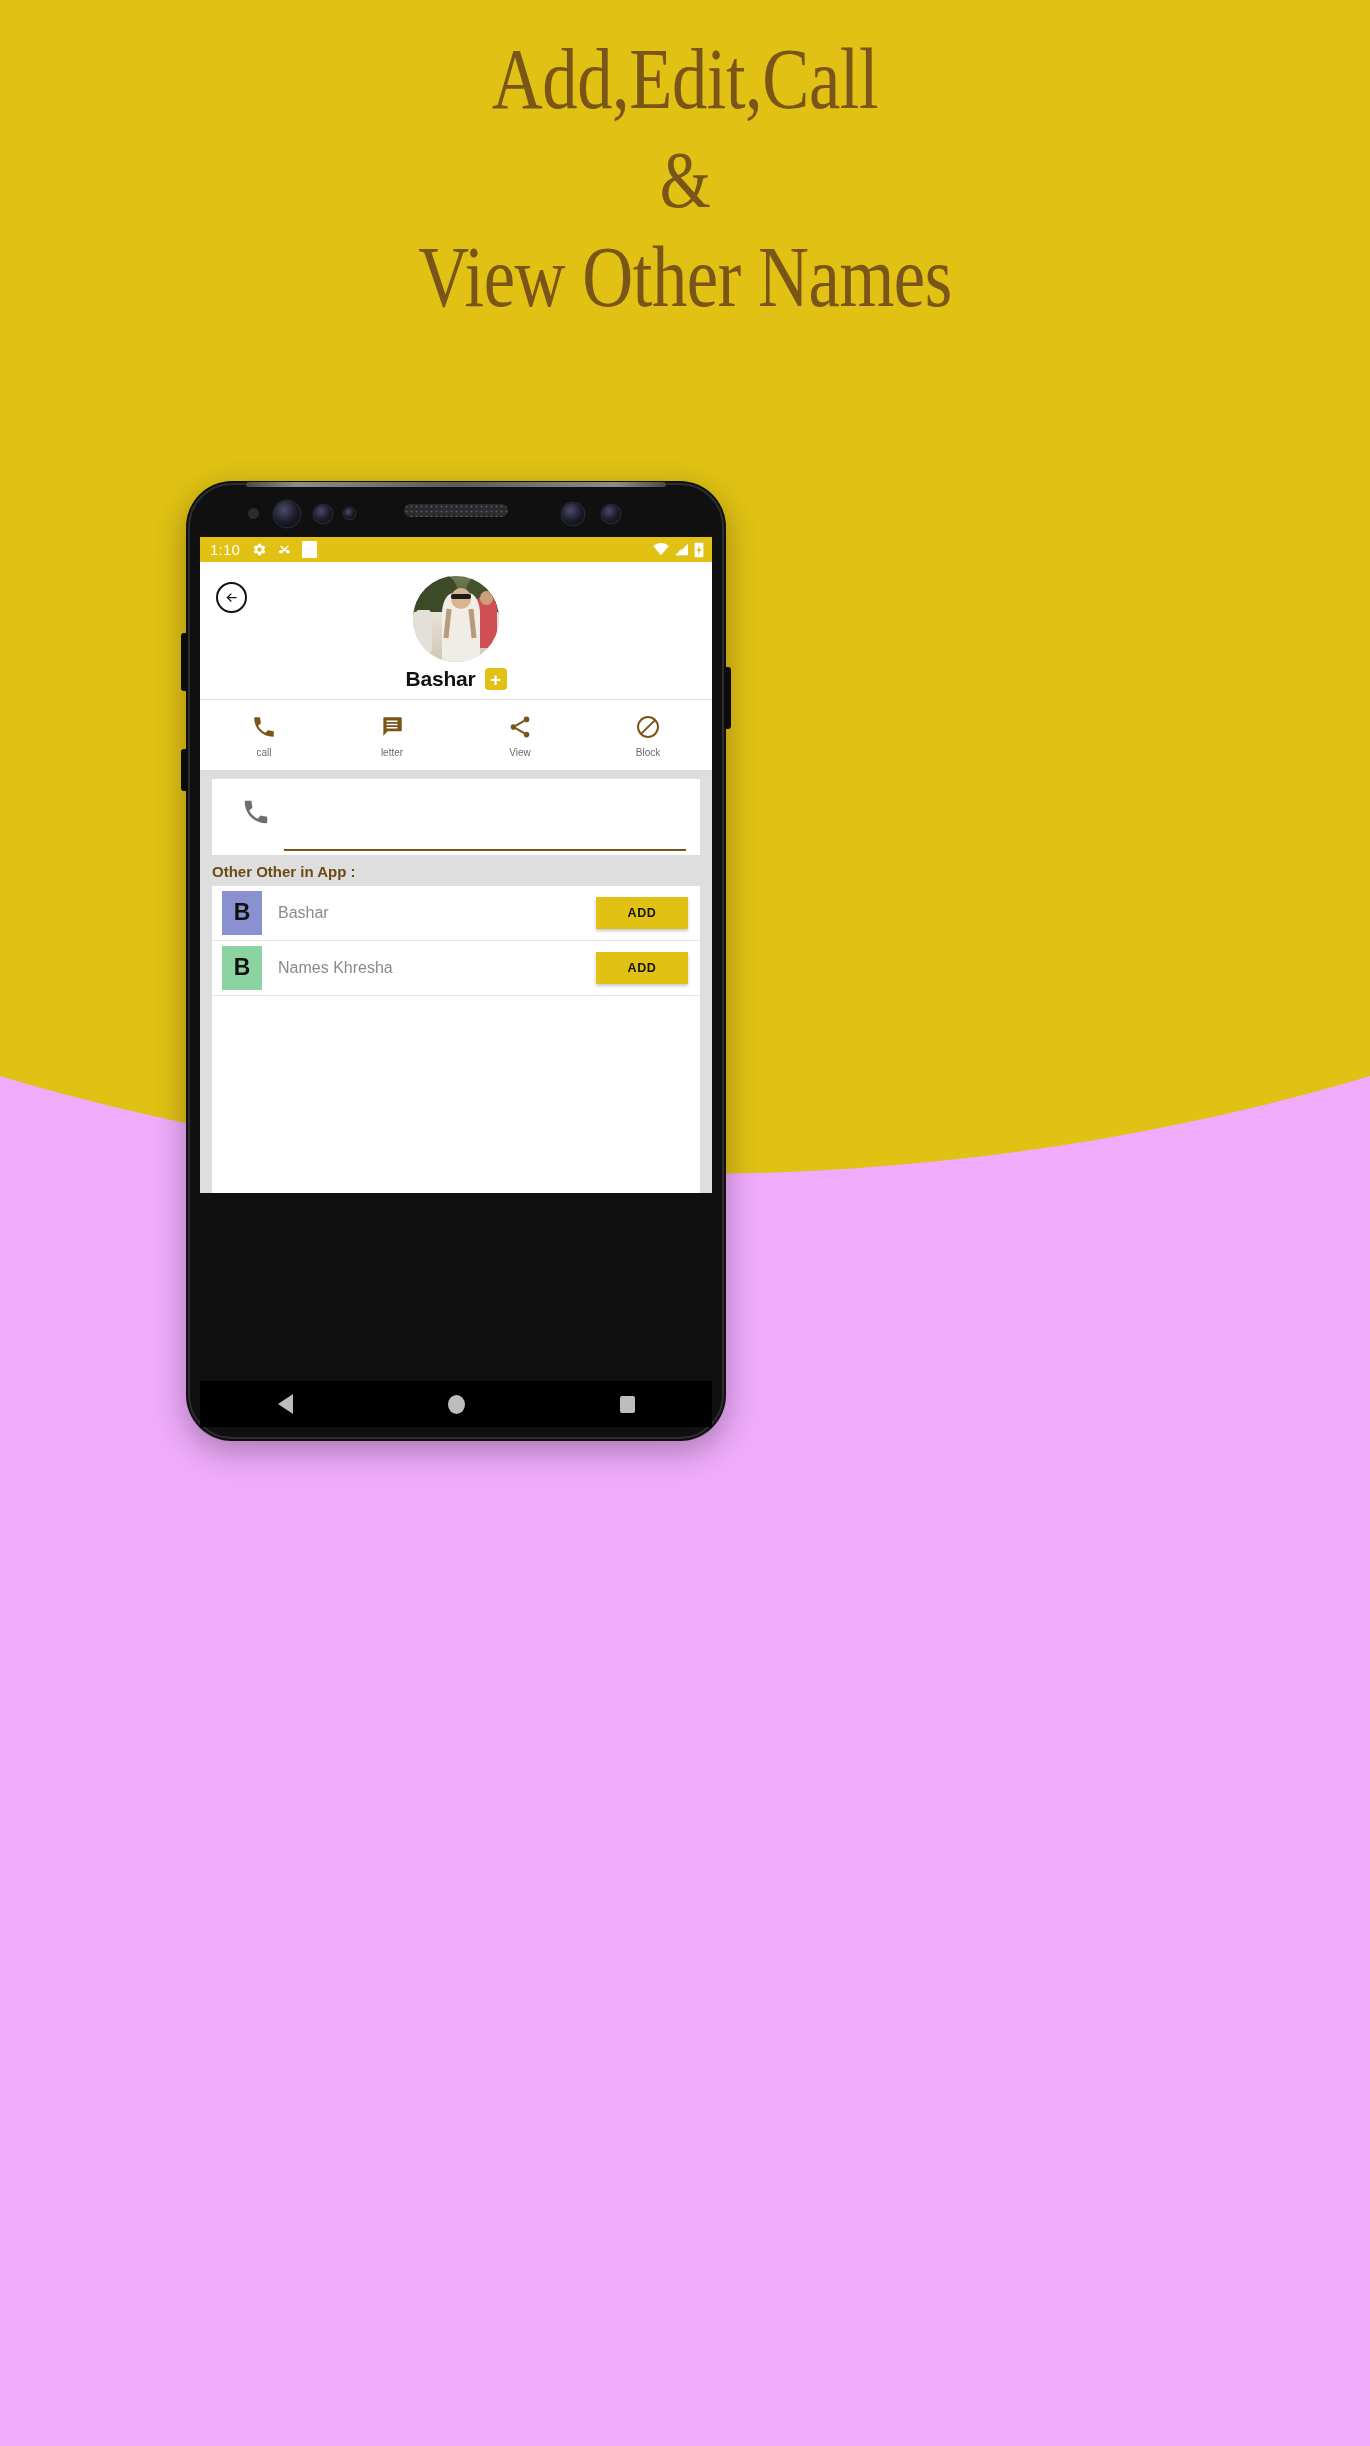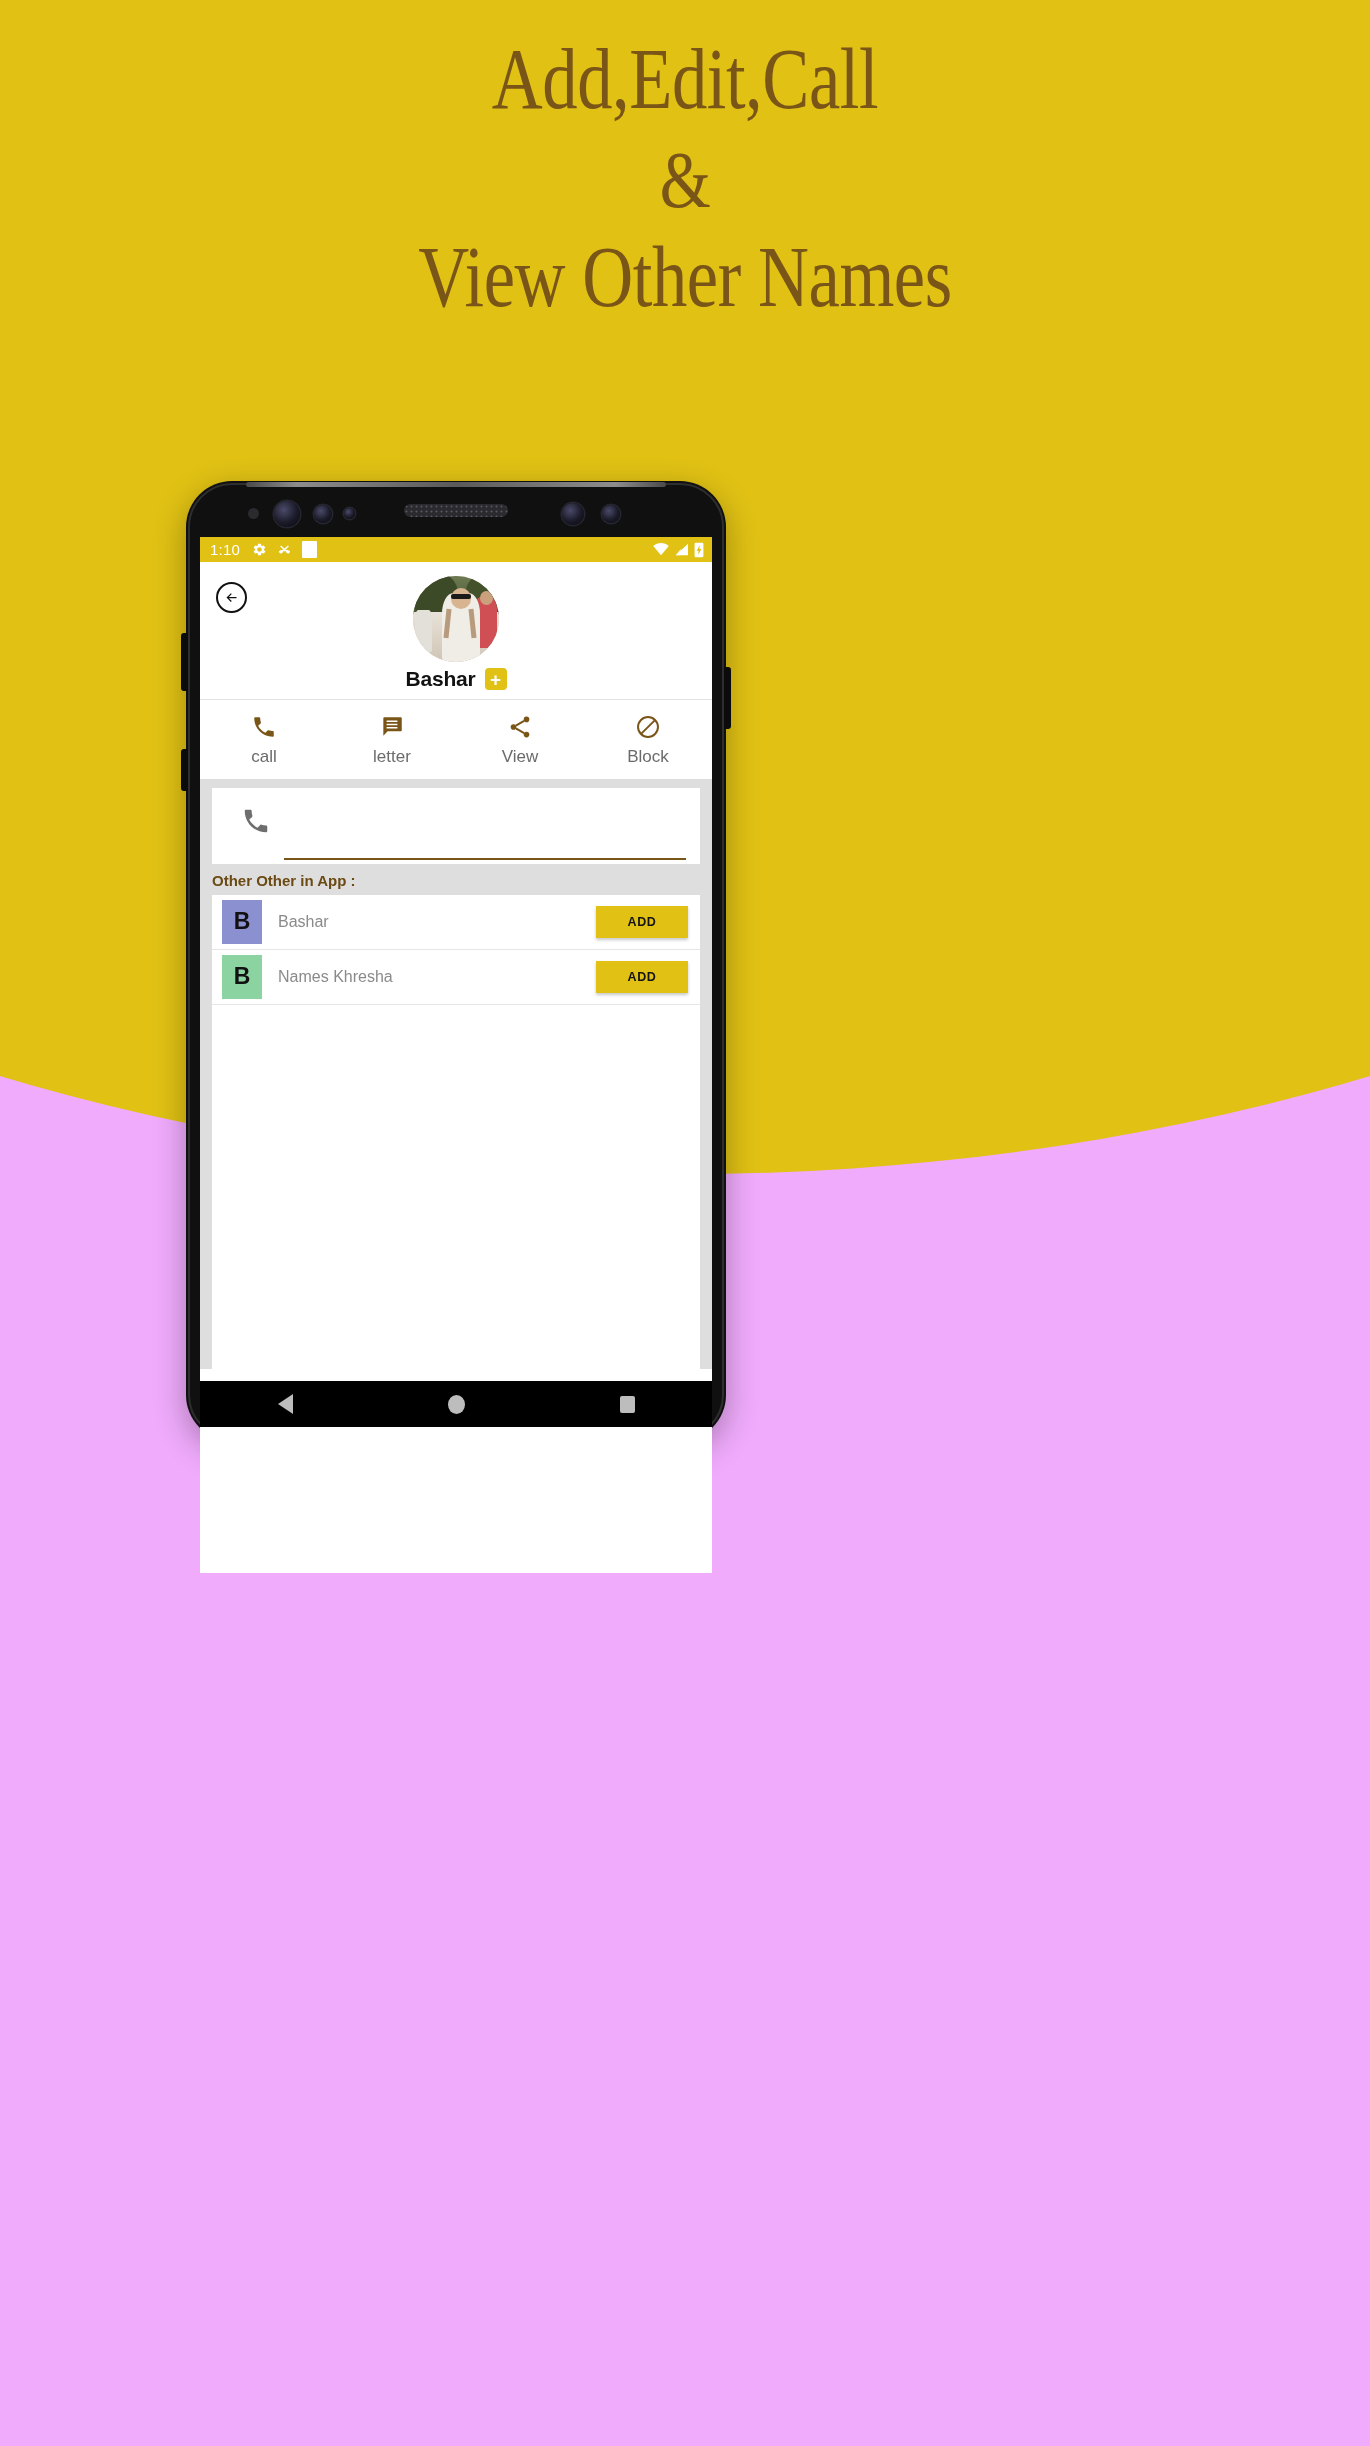--- a/index.html
+++ b/index.html
@@ -93,21 +93,21 @@
     border-radius: 7px;
     background: #2b2b2f;
     background-image: radial-gradient(#565660 0.9px, transparent 1.1px);
     background-size: 5px 5px;
   }
 
   
   .screen {
     position: absolute;
     left: 14px; top: 56px;
-    width: 512px; height: 1036px;
+    width: 512px; height: 656px;
     background: #ffffff;
     overflow: hidden;
   }
 
   
   .statusbar {
     height: 25px;
     background: #E0C114;
     display: flex;
     align-items: center;
@@ -173,21 +173,21 @@
   .action-row {
     display: flex;
     background: #ffffff;
     padding: 14px 0 12px;
     border-bottom: 1px solid #dcdcdc;
   }
   .action {
     flex: 1;
     display: flex; flex-direction: column; align-items: center; gap: 7px;
   }
-  .action-label { font-size: 17px; color: #6b6b6b; }
+  .action-label { font-size: 10px; color: #6b6b6b; }
 
   
   .detail-zone { background: #dedede; padding: 8px 12px 0; }
   .detail-card { background: #ffffff; padding: 0 0 4px; }
   .detail-row { display: flex; align-items: flex-start; padding: 16px 0 12px 16px; }
   .detail-icon { width: 56px; flex: 0 0 56px; display: flex; justify-content: center; padding-top: 2px; }
   .detail-text { flex: 1; padding-right: 14px; }
   .phone-num { font-size: 16px; color: #444; letter-spacing: 0.2px; display: flex; align-items: center; }
   .redaction { display:inline-block; width: 46px; height: 17px; background:#dcdcdc; border-radius:2px; margin: 0 3px; }
   .phone-sub { font-size: 16px; color: #5a5a5a; margin-top: 6px; }

